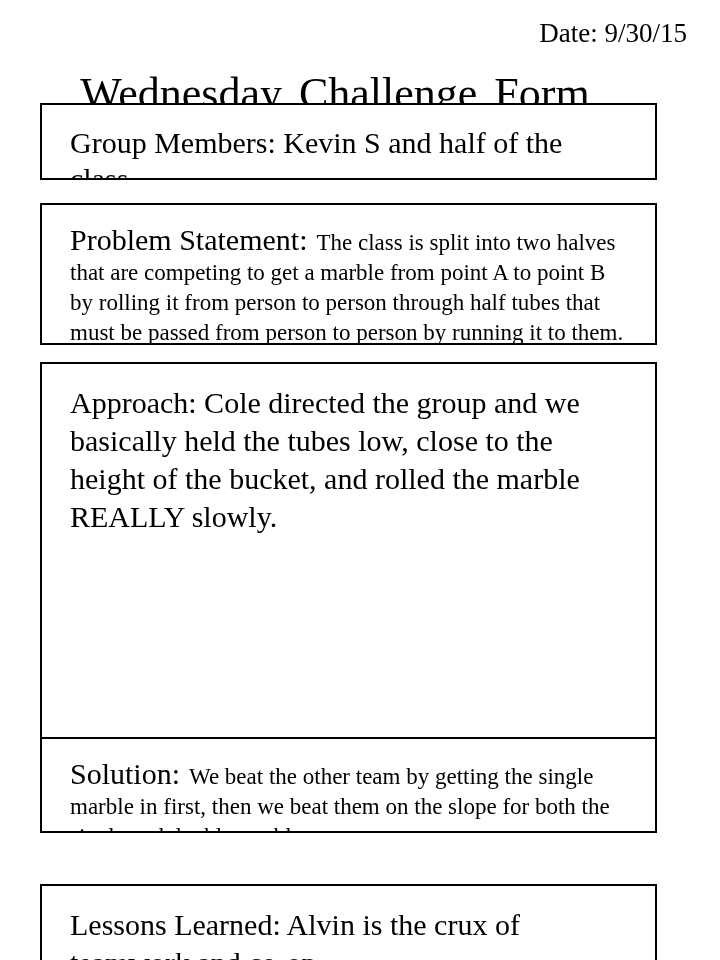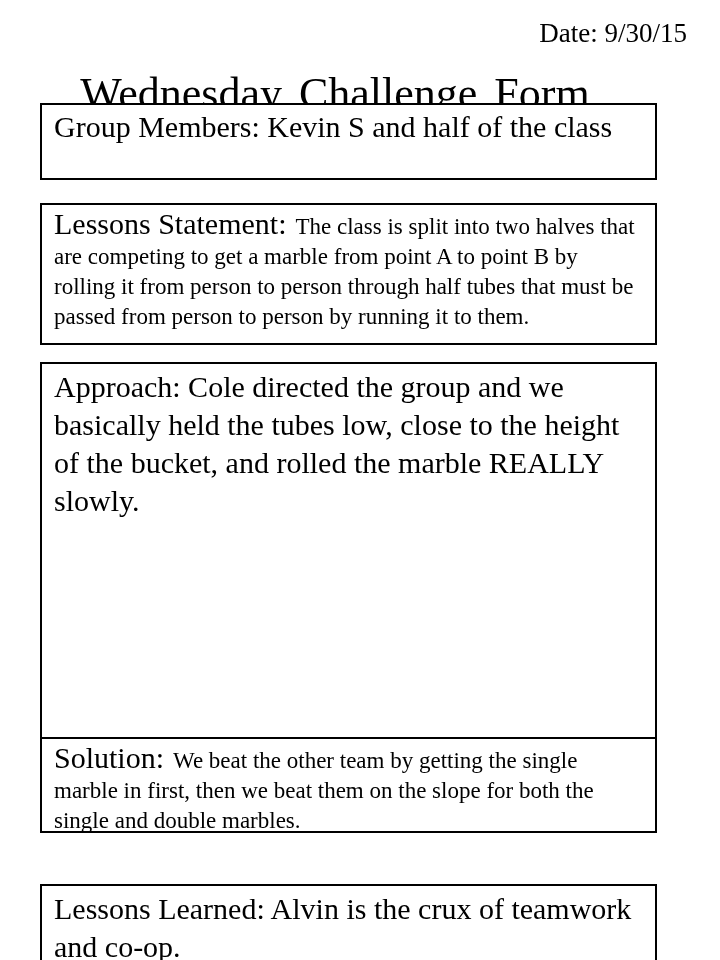--- a/index.html
+++ b/index.html
@@ -55,36 +55,36 @@
   }
   .mixed {
     font-size: 23px;
     line-height: 30px;
   }
   .mixed .lbl {
     font-size: 30px;
     padding-right: 9px;
   }
   .box-group .txt-large { line-height: 36px; }
-  p { margin: 0; }
+  p { margin: 16px; }
 </style>
 </head>
 <body>
 
 <div class="date-label">Date: 9/30/15</div>
 
 <div class="slide-title">Wednesday Challenge Form</div>
 
 <div class="box box-group">
   <p class="txt-large">Group Members: Kevin S and half of the class</p>
 </div>
 
 <div class="box box-problem">
   <p class="mixed">
-    <span class="lbl">Lessons Statement:</span><span>The class is split into two halves that are competing to get a marble from point A to point B by rolling it from person to person through half tubes that must be passed from person to person by running it to them.</span>
+    <span class="lbl">Problem Statement:</span><span>The class is split into two halves that are competing to get a marble from point A to point B by rolling it from person to person through half tubes that must be passed from person to person by running it to them.</span>
   </p>
 </div>
 
 <div class="box box-approach">
   <p class="txt-large">Approach: Cole directed the group and we basically held the tubes low, close to the height of the bucket, and rolled the marble REALLY slowly.</p>
 </div>
 
 <div class="box box-solution">
   <p class="mixed">
     <span class="lbl">Solution:</span><span>We beat the other team by getting the single marble in first, then we beat them on the slope for both the single and double marbles.</span>

